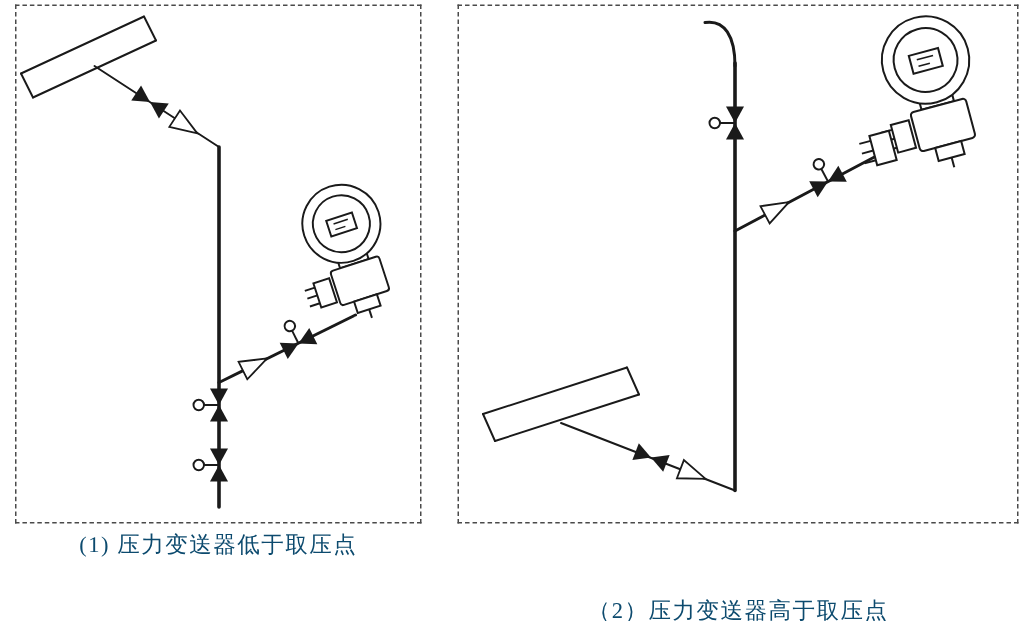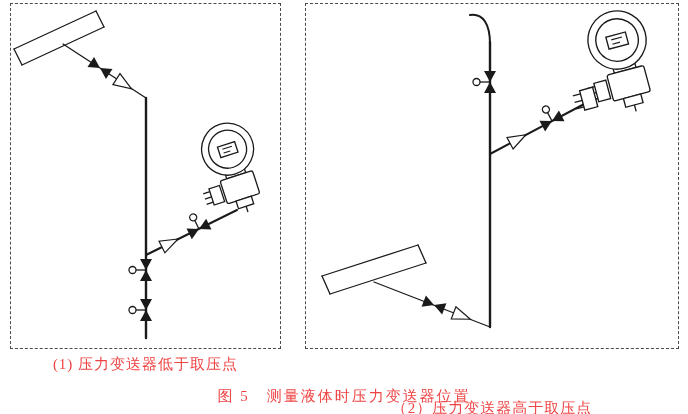--- a/index.html
+++ b/index.html
@@ -1,18 +1,18 @@
 <!DOCTYPE html>
 <html><head>
 <meta charset="utf-8">
 <style>
   html,body{margin:0;padding:0;background:#ffffff;}
   .page{
     position:relative;width:688px;height:414px;background:#ffffff;
-    font-family:"Liberation Serif","DejaVu Serif",serif;color:#ef4444;
+    font-family:"Liberation Serif","DejaVu Serif",serif;color:#0c4a6e;
     overflow:hidden;
   }
   .panel{
     position:absolute;top:3px;height:346px;border:1px dashed #4a4a4a;
     box-sizing:border-box;background:#ffffff;
   }
   .panel-left{left:10px;width:271px;}
   .panel-right{left:305px;width:374px;}
   .panel svg{display:block;}
   .caption{
@@ -169,15 +169,14 @@
         <rect x="-8" y="28" width="16" height="8"></rect>
         <line x1="0" y1="36" x2="0" y2="42"></line>
       </g>
     </svg>
   </div>
 
   <div class="caption caption-left">(1) 压力变送器低于取压点</div>
 
   <div class="caption caption-right">（2）压力变送器高于取压点</div>
 
-  <div class="figure-caption">图 5　测量液体时压力变送器位置</div>
 
 </div>
 
 </body></html>

